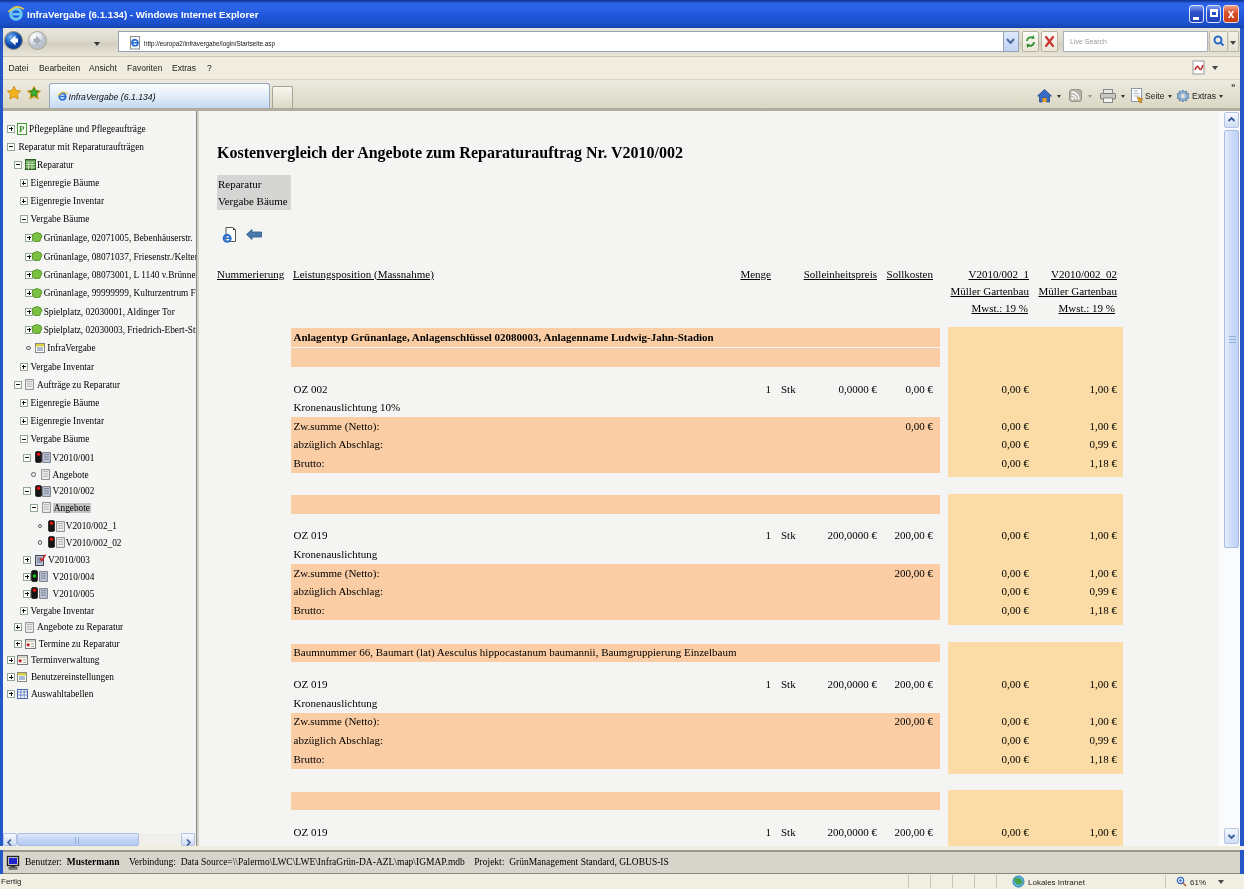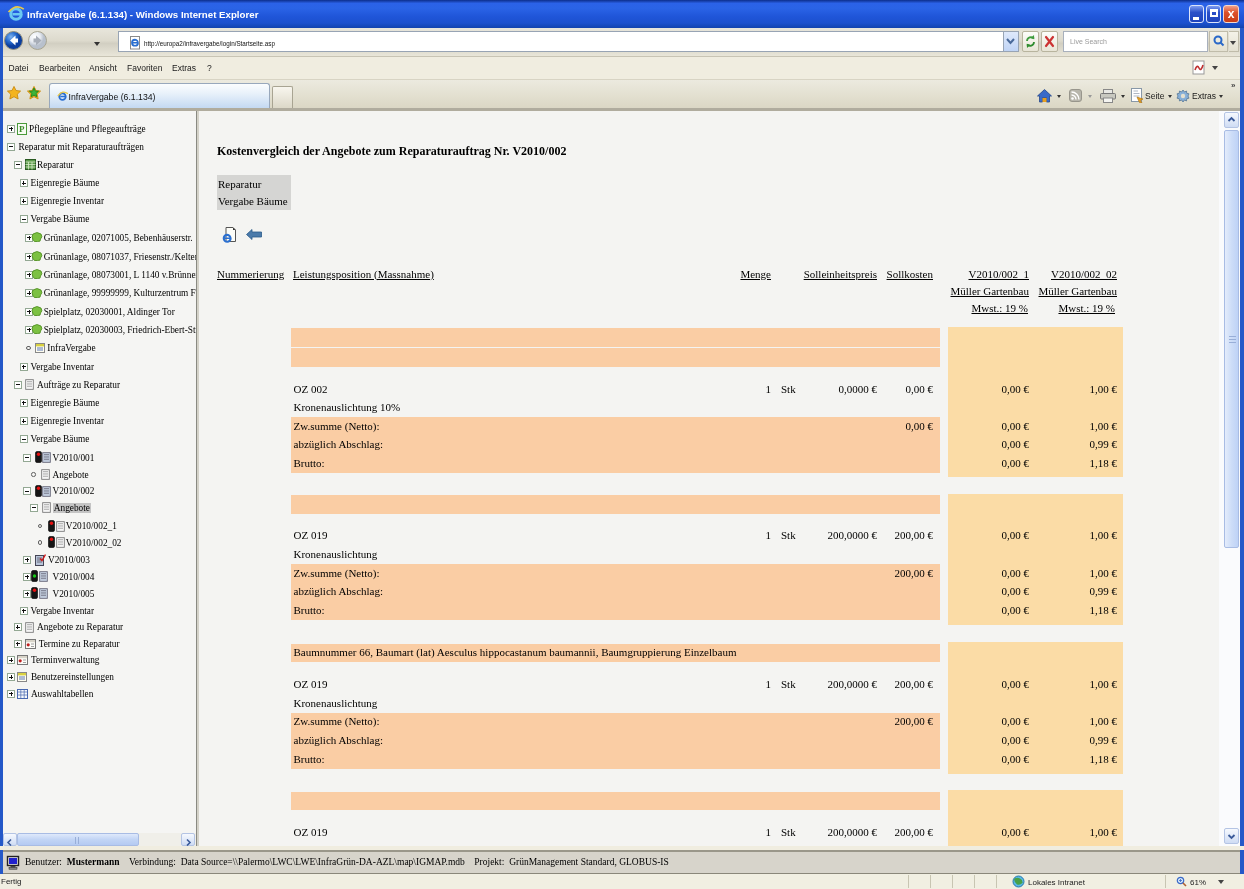--- a/index.html
+++ b/index.html
@@ -111,21 +111,21 @@
   </svg>
   <svg class="abs" style="left:27px;top:6px" width="14" height="14" viewBox="0 0 17 17">
     <path d="M8.5 0.5 L11 5.5 L16.5 6.2 L12.5 10 L13.5 15.8 L8.5 13 L3.5 15.8 L4.5 10 L0.5 6.2 L6 5.5 Z" fill="#f4b41f" stroke="#c8860a" stroke-width="1"></path>
     <path d="M8.5 2.5 L10.2 6.3 L14 6.3 L11 9 L11.8 13.2 L8.5 11 L5.2 13.2 L6 9 L3 6.3 L6.8 6.3 Z" fill="#3cb43c" stroke="#1e8c1e" stroke-width="1.2"></path>
   </svg>
   <div class="abs" style="left:49px;top:3px;width:221px;height:25px;background:linear-gradient(180deg,#fbfdfe 0%,#e8f1fa 40%,#c4d9f2 100%);border:1px solid #98a8bc;border-bottom:none;border-radius:3px 3px 0 0;">
     <svg class="abs" style="left:7px;top:7px" width="11" height="11" viewBox="0 0 14 14">
       <path d="M7 1.7 A5.3 5.3 0 1 0 12.3 7 L10 7 A3 3 0 1 1 7 4.2 A3 3 0 0 1 9.9 6.2 L4.4 6.2 L4.4 8.1 L12.1 8.1 A5.3 5.3 0 0 0 7 1.7 Z" fill="#2a6fd0"></path>
       <path d="M1 6.5 Q7 -2 14 3.5" fill="none" stroke="#e8c84a" stroke-width="1.6"></path>
     </svg>
-    <span class="abs sans" style="left:18.5px;top:8px;font-size:8.7px;color:#111;">InfraVergabe (6.1.134)</span>
+    <span class="abs sans" style="left:18.5px;top:8px;font-size:8.7px;color:#111;font-style:italic;">InfraVergabe (6.1.134)</span>
   </div>
   <div class="abs" style="left:272px;top:6px;width:21px;height:22px;background:linear-gradient(180deg,#f8f6ee,#dcd8c8);border:1px solid #a8a492;border-bottom:none;border-radius:2px 2px 0 0;"></div>
   <svg class="abs" style="left:1037px;top:9px" width="15" height="14" viewBox="0 0 15 14">
     <path d="M7.5 0.5 L14.5 7 L12.5 7 L12.5 13 L9.5 13 L9.5 8.5 L5.5 8.5 L5.5 13 L2.5 13 L2.5 7 L0.5 7 Z" fill="#3a6ac8" stroke="#26478c" stroke-width="0.8"></path>
     <rect x="5.5" y="9" width="4" height="4" fill="#e8a020"></rect>
   </svg>
   <div class="abs" style="left:1057px;top:15px;width:0;height:0;border-left:2.5px solid transparent;border-right:2.5px solid transparent;border-top:3.5px solid #333;"></div>
   <svg class="abs" style="left:1069px;top:9px" width="13" height="13" viewBox="0 0 13 13">
     <rect x="0.5" y="0.5" width="12" height="12" rx="2.5" fill="#b8b6ac" stroke="#98968c"></rect>
     <circle cx="3.5" cy="9.5" r="1.3" fill="#fff"></circle>
@@ -438,21 +438,21 @@
     <svg width="12" height="11" viewBox="0 0 12 11">
           <path d="M5 2.5 L8 5.5 L5 8.5" fill="none" stroke="#3a5a9a" stroke-width="1.6"></path>
         </svg>
   </div>
 </div>
 
 </div>
 <div class="abs" style="left:196px;top:111px;width:1px;height:735px;background:#8a8a82;"></div>
 <div class="abs" style="left:197px;top:111px;width:2px;height:735px;background:#d4d2c8;"></div>
 <div class="abs" style="left:199px;top:111px;width:1025px;height:736px;background:#f4f4f2;overflow:hidden;">
-<span class="abs ser b" style="left:18px;top:33px;font-size:12px;">Kostenvergleich der Angebote zum Reparaturauftrag Nr. V2010/002</span>
+<span class="abs ser b" style="left:18px;top:33px;font-size:16px;">Kostenvergleich der Angebote zum Reparaturauftrag Nr. V2010/002</span>
 <div class="abs" style="left:18px;top:64px;width:74px;height:35px;background:#d5d5d3;"></div>
 <span class="abs ser" style="left:19px;top:66.5px;font-size:11px;">Reparatur</span>
 <span class="abs ser" style="left:19px;top:83.5px;font-size:11px;">Vergabe Bäume</span>
 <svg class="abs" style="left:23px;top:115px" width="15" height="17" viewBox="0 0 15 17">
   <path d="M4 1.5 L11 1.5 L13.5 4 L13.5 15.5 L4 15.5 Z" fill="#fdfdf8" stroke="#555" stroke-width="1"></path>
   <path d="M11 1.5 L11 4 L13.5 4 Z" fill="#333"></path>
   <path d="M5 4.6 A4.5 4.5 0 1 0 9.5 9.1 L7.4 9.1 A2.4 2.4 0 1 1 5 6.8 A2.4 2.4 0 0 1 7.3 8.4 L2.7 8.4 L2.7 9.9 L9.3 9.9 A4.5 4.5 0 0 0 5 4.6 Z" fill="#2a6fd0" transform="translate(0.2,3.2)"></path>
 </svg>
 <svg class="abs" style="left:47px;top:117.5px" width="16" height="11" viewBox="0 0 16 11">
   <path d="M0.5 5.5 L6 0.5 L6 3 L15.5 3 L15.5 8 L6 8 L6 10.5 Z" fill="#4a7aaa" stroke="#2a5a8a" stroke-width="0.8"></path>
@@ -464,20 +464,21 @@
 <span class="abs ser u tr" style="left:634px;top:156.5px;width:100px;font-size:11px;">Sollkosten</span>
 <span class="abs ser u tr" style="left:730px;top:156.5px;width:100px;font-size:11px;">V2010/002_1</span>
 <span class="abs ser u tr" style="left:818px;top:156.5px;width:100px;font-size:11px;">V2010/002_02</span>
 <span class="abs ser u tr" style="left:730px;top:173.5px;width:100px;font-size:11px;">Müller Gartenbau</span>
 <span class="abs ser u tr" style="left:818px;top:173.5px;width:100px;font-size:11px;">Müller Gartenbau</span>
 <span class="abs ser u tr" style="left:729px;top:190.5px;width:100px;font-size:11px;">Mwst.: 19 %</span>
 <span class="abs ser u tr" style="left:816px;top:190.5px;width:100px;font-size:11px;">Mwst.: 19 %</span>
 <div class="abs" style="left:748.5px;top:215.5px;width:175.5px;height:150.0px;background:#fbdca6;"></div>
 <div class="abs" style="left:92px;top:217.0px;width:649px;height:18.6px;background:#facda4;"></div>
 <div class="abs" style="left:92px;top:237.2px;width:649px;height:18.6px;background:#facda4;"></div>
+<span class="abs ser b" style="left:94.5px;top:219.6px;font-size:11px;white-space:nowrap;">Anlagentyp Grünanlage, Anlagenschlüssel 02080003, Anlagenname Ludwig-Jahn-Stadion</span>
 <span class="abs ser" style="left:94.5px;top:271.6px;font-size:11px;white-space:nowrap;">OZ 002</span>
 <span class="abs ser" style="left:472px;top:271.6px;width:100px;font-size:11px;white-space:nowrap;text-align:right;">1</span>
 <span class="abs ser" style="left:582px;top:271.6px;font-size:11px;white-space:nowrap;">Stk</span>
 <span class="abs ser" style="left:578px;top:271.6px;width:100px;font-size:11px;white-space:nowrap;text-align:right;">0,0000 €</span>
 <span class="abs ser" style="left:634px;top:271.6px;width:100px;font-size:11px;white-space:nowrap;text-align:right;">0,00 €</span>
 <span class="abs ser" style="left:730px;top:271.6px;width:100px;font-size:11px;white-space:nowrap;text-align:right;">0,00 €</span>
 <span class="abs ser" style="left:818px;top:271.6px;width:100px;font-size:11px;white-space:nowrap;text-align:right;">1,00 €</span>
 <span class="abs ser" style="left:94.5px;top:290.2px;font-size:11px;white-space:nowrap;">Kronenauslichtung 10%</span>
 <div class="abs" style="left:92px;top:306.2px;width:649px;height:18.6px;background:#facda4;"></div>
 <div class="abs" style="left:92px;top:324.8px;width:649px;height:18.6px;background:#facda4;"></div>

